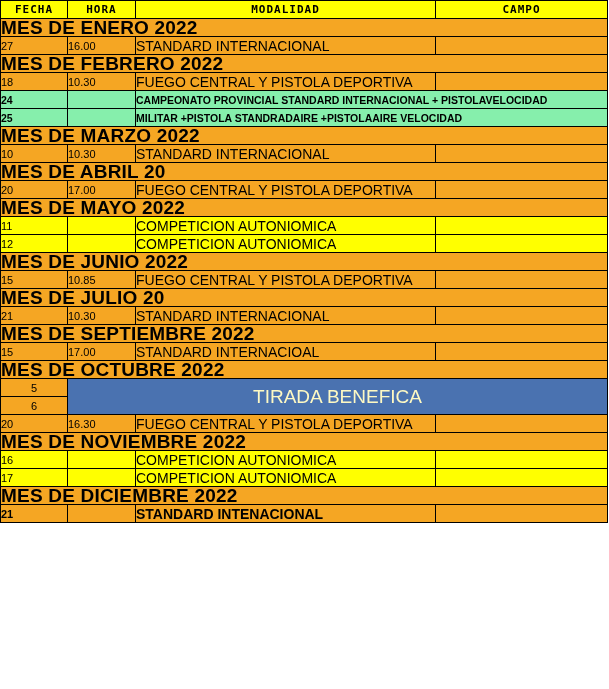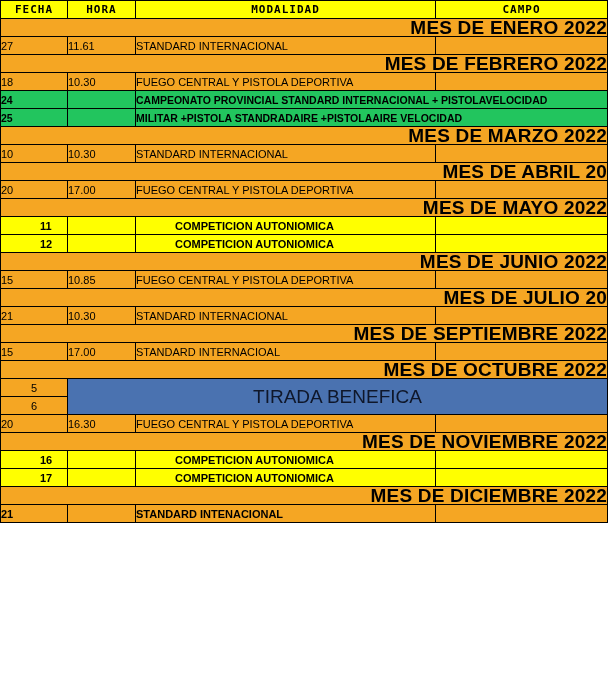--- a/index.html
+++ b/index.html
@@ -40,54 +40,53 @@
     font-family: "DejaVu Sans Mono", monospace;
     font-weight: bold;
     font-size: 11px;
     letter-spacing: 1px;
     height: 19px;
   }
 
   
   .month td {
     background: #f5a623;
-    text-align: right;
+    text-align: left;
     font-weight: bold;
     font-size: 19px;
     color: #000;
     height: 32px;
     letter-spacing: 0.2px;
   }
 
   
   .ev td {
     background: #f5a623;
     font-size: 11px;
     color: #000;
   }
-  .ev td.mod { font-size: 11px; }
+  .ev td.mod { font-size: 14px; }
 
   
   .ev.yellow td {
     background: #ffff00;
-    font-weight: bold;
-    padding-left: 39px;
+    font-weight: normal;
   }
   
   .ev.red td {
-    background: #22c55e;
+    background: #86efac;
     font-weight: bold;
     font-size: 10.5px;
   }
   
   .benefit td.blue {
     background: #4a72b0;
     text-align: center;
     font-size: 19px;
-    color: #0f172a;
+    color: #fef9c3;
     font-weight: normal;
   }
   .benefit td.num {
     background: #f5a623;
     text-align: center;
     font-size: 11px;
   }
 </style>
 </head>
 <body>
@@ -104,21 +103,21 @@
         <td>FECHA</td>
         <td>HORA</td>
         <td>MODALIDAD</td>
         <td>CAMPO</td>
       </tr>
       <tr class="month">
         <td colspan="4">MES DE ENERO 2022</td>
       </tr>
       <tr class="ev">
         <td>27</td>
-        <td>11.61</td>
+        <td>16.00</td>
         <td class="mod">STANDARD INTERNACIONAL</td>
         <td></td>
       </tr>
       <tr class="month">
         <td colspan="4">MES DE FEBRERO 2022</td>
       </tr>
       <tr class="ev">
         <td>18</td>
         <td>10.30</td>
         <td class="mod">FUEGO CENTRAL Y PISTOLA DEPORTIVA</td>

